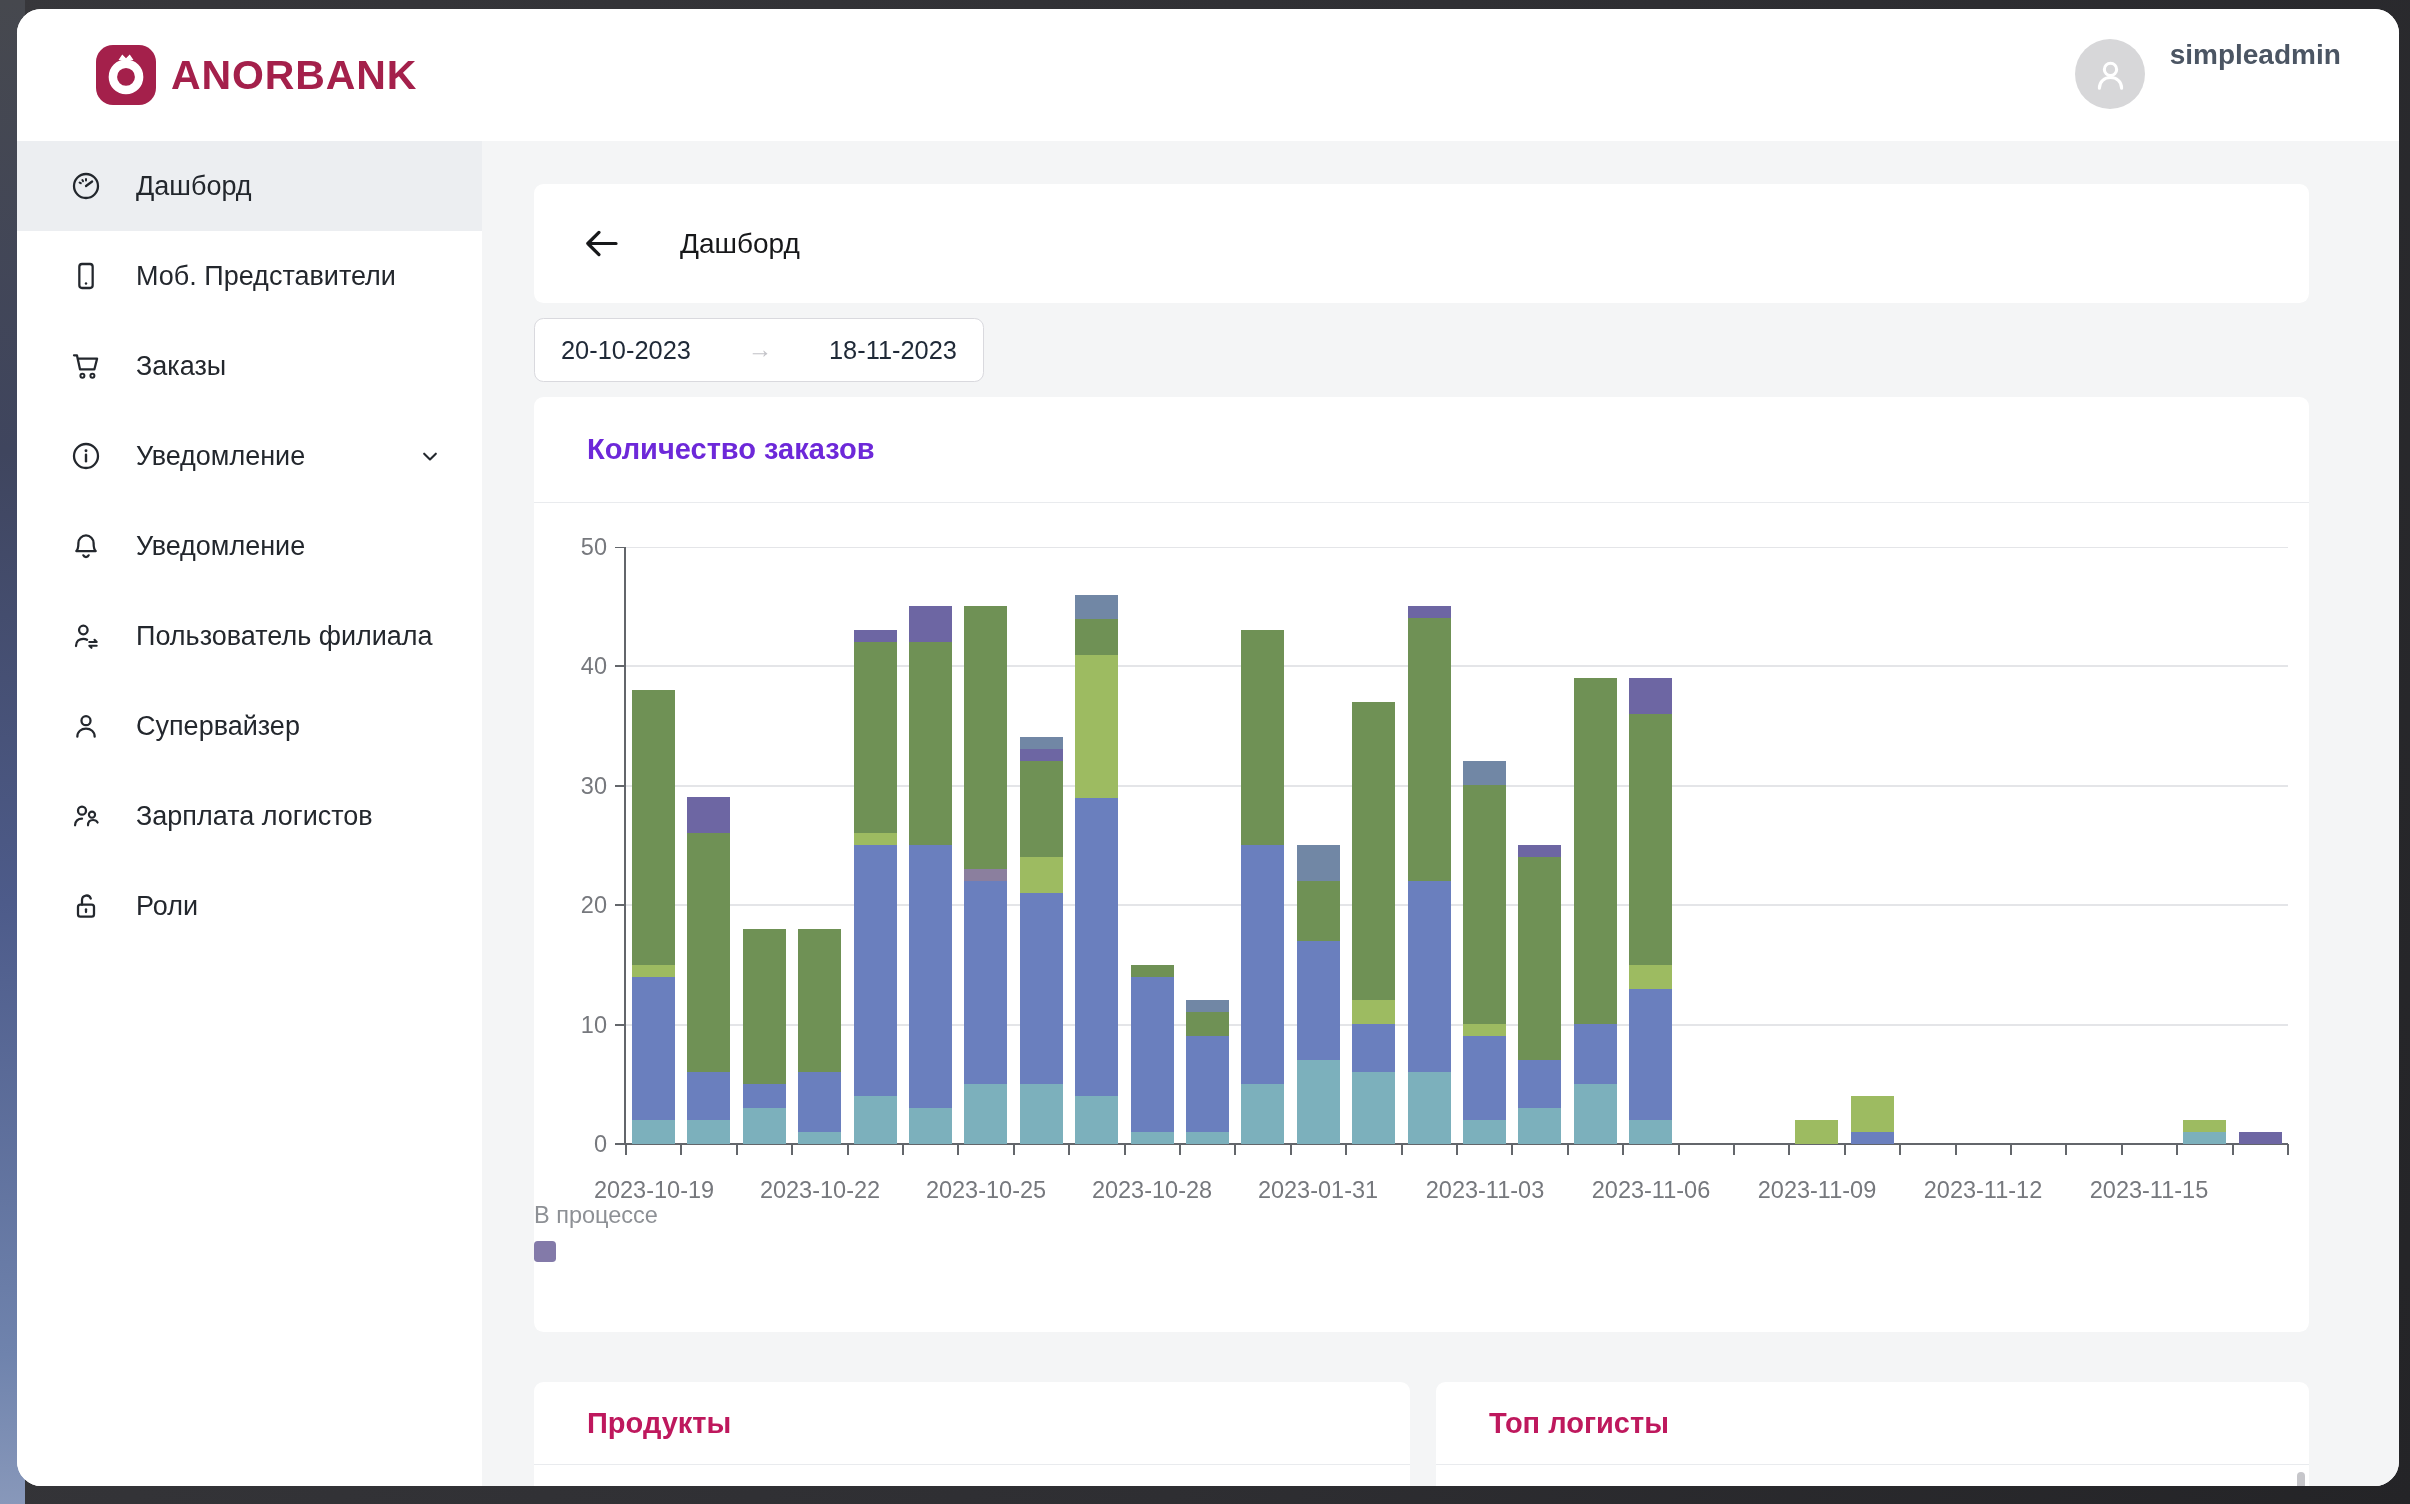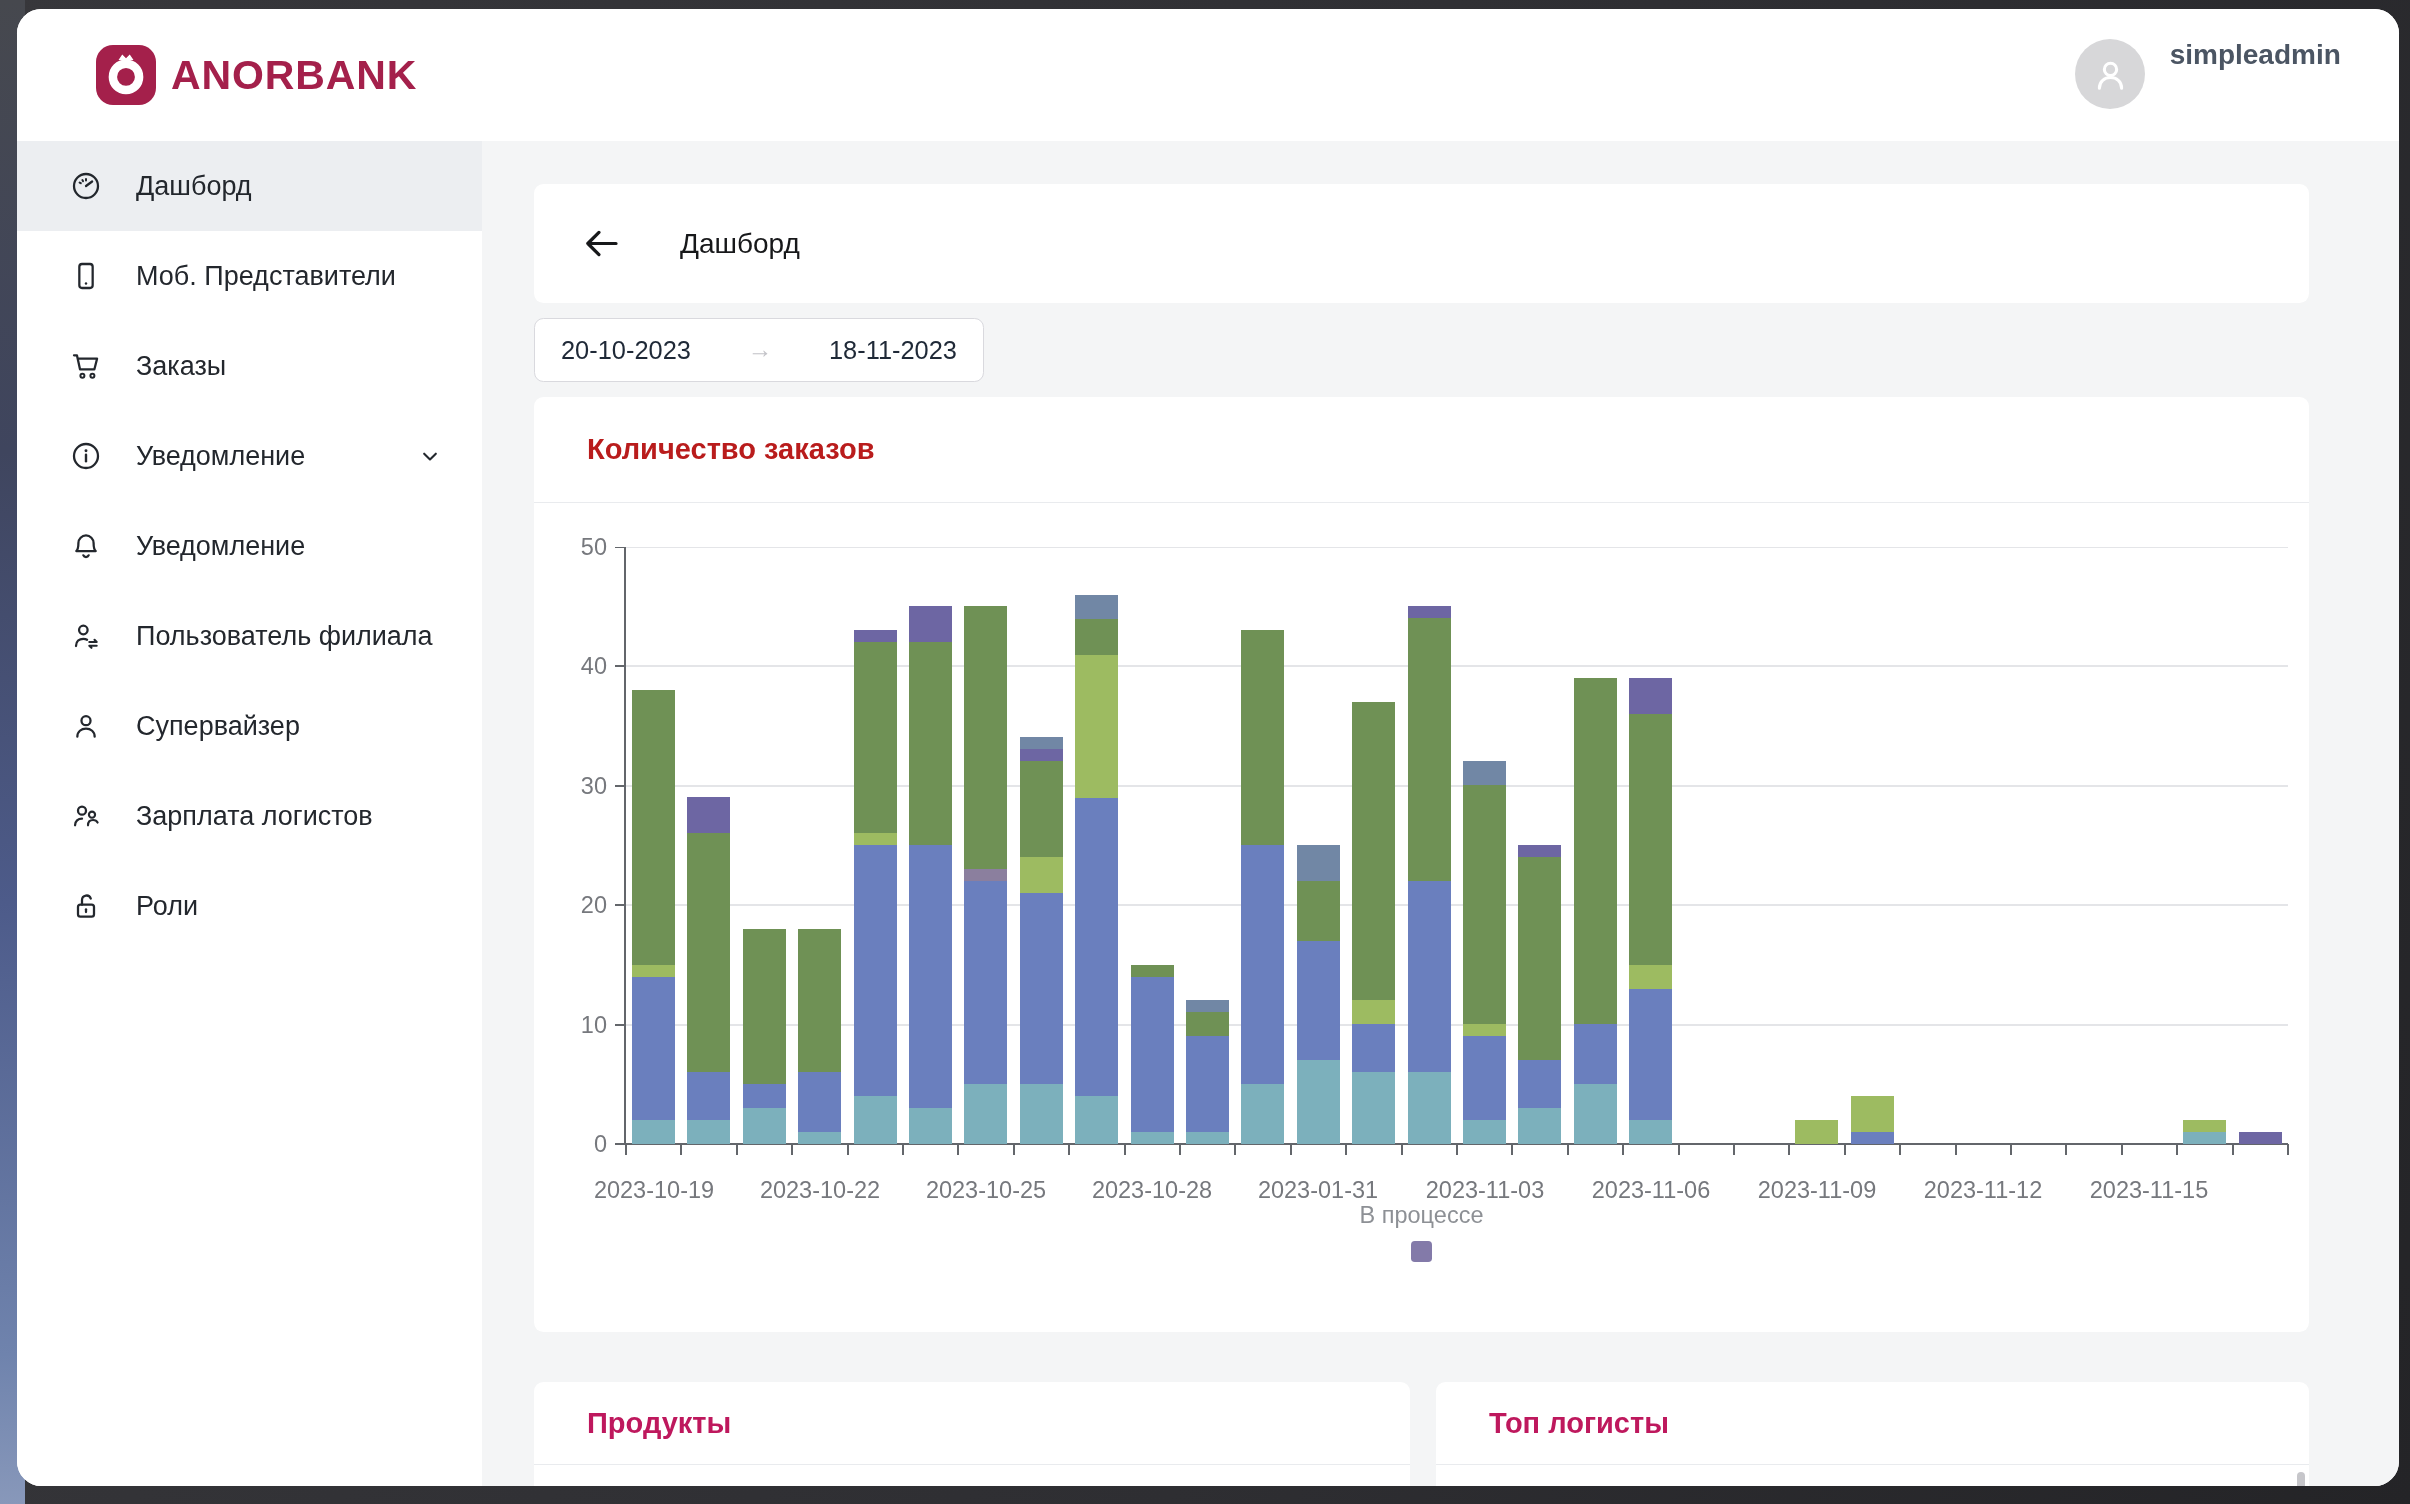--- a/index.html
+++ b/index.html
@@ -40,32 +40,32 @@
   .bc-title { font-size:28px; color:#17181a; }
   .back-btn { width:41px; height:41px; cursor:pointer; }
   .daterange { position:absolute; left:52px; top:177px; width:450px; height:64px; background:#fff;
     border:1.9px solid #d9d9de; border-radius:9.4px; display:flex; align-items:center; justify-content:space-between;
     padding:0 26px; }
   .daterange .dt { font-size:25.4px; color:#1f2937; }
   .daterange .arr { font-size:24.5px; color:#c3c3c8; }
   
   .chart-card { position:absolute; left:52px; top:256px; width:1775px; height:935px; }
   .chart-head { height:106px; display:flex; align-items:center; padding-left:53px; border-bottom:1.9px solid #e9ebee; }
-  .chart-title { font-size:29px; font-weight:600; color:#b91c1c; }
+  .chart-title { font-size:29px; font-weight:600; color:#6d28d9; }
   .plot { position:absolute; left:92px; top:150px; width:1662px; height:597px; }
   .yaxis-line { position:absolute; left:-1.9px; top:0; bottom:-0.9px; width:1.9px; background:#63666b; }
   .xaxis-line { position:absolute; left:-1.9px; right:0; bottom:-0.9px; height:1.9px; background:#63666b; }
   .gridline { position:absolute; left:0; right:0; height:1.9px; background:#e4e5e8; }
   .ytick { position:absolute; width:9.4px; height:1.9px; background:#63666b; left:-11.3px; }
   .ylab { position:absolute; right:100%; margin-right:19px; transform:translateY(-50%); font-size:23.5px; color:#76787d; }
   .xtick { position:absolute; top:100%; width:1.9px; height:10.4px; background:#63666b; }
   .xlab { position:absolute; top:100%; margin-top:33px; transform:translateX(-50%); font-size:23.5px; color:#76787d; white-space:nowrap; }
   .slot { position:absolute; bottom:0; display:flex; flex-direction:column-reverse; }
   .seg { width:100%; }
-  .legend { position:absolute; left:0; right:0; top:805px; display:flex; flex-direction:column; align-items:center; gap:11.3px; }
+  .legend { position:absolute; left:0; right:0; top:805px; display:flex; flex-direction:column; gap:11.3px; }
   .legend-label { font-size:23.5px; color:#8d9095; }
   .legend-swatch { width:21.7px; height:21.7px; border-radius:3.8px; background:#837AA9; cursor:pointer; }
   
   .panel-left  { position:absolute; left:52px;  top:1241px; width:876px; height:151px; }
   .panel-right { position:absolute; left:954px; top:1241px; width:873px; height:151px; }
   .panel-head { height:83px; display:flex; align-items:center; padding-left:53px; border-bottom:1.9px solid #e9ebee; }
   .panel-title { font-size:29px; font-weight:600; color:#be185d; }
   .vscroll { position:absolute; right:3.8px; top:90px; width:8.5px; height:38px; border-radius:4.7px; background:#c6c6ca; }
 </style>
 </head>

